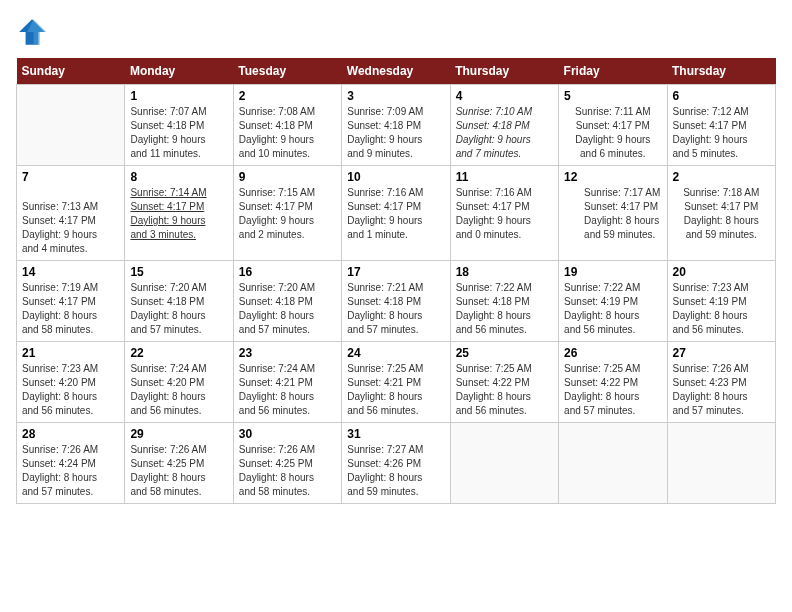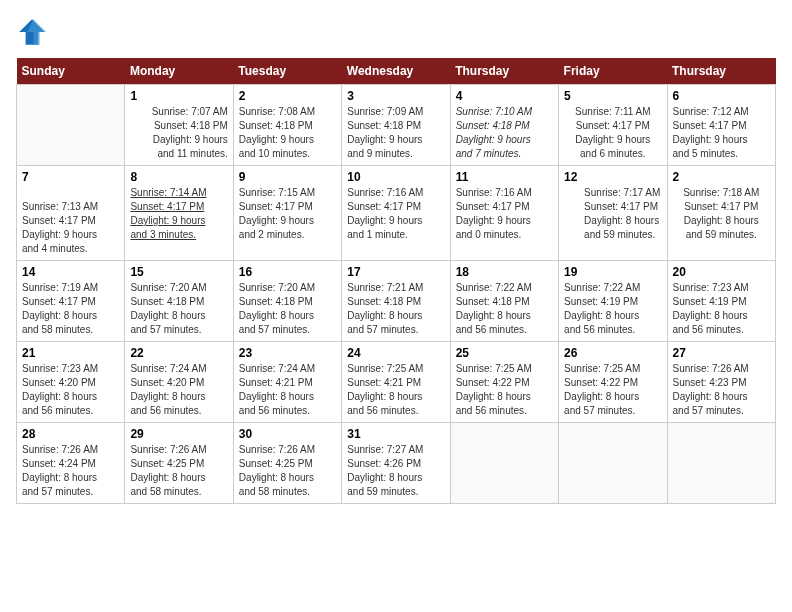--- a/index.html
+++ b/index.html
@@ -110,21 +110,21 @@
         <th>Thursday</th>
         <th>Friday</th>
         <th>Thursday</th>
       </tr>
   </thead>
   <tbody id="calendar-body">
   <tr>
         <td class="empty-cell"></td>
         <td>
           <span class="day-number">1</span>
-          <div class="day-info" style="white-space: pre-line; text-align: right;">Sunrise: 7:07 AM
+          <div class="day-info" style="white-space: pre-line;">Sunrise: 7:07 AM
 Sunset: 4:18 PM
 Daylight: 9 hours
 and 11 minutes.</div>
         </td>
         <td>
           <span class="day-number">2</span>
           <div class="day-info" style="white-space: pre-line;">Sunrise: 7:08 AM
 Sunset: 4:18 PM
 Daylight: 9 hours
 and 10 minutes.</div>

